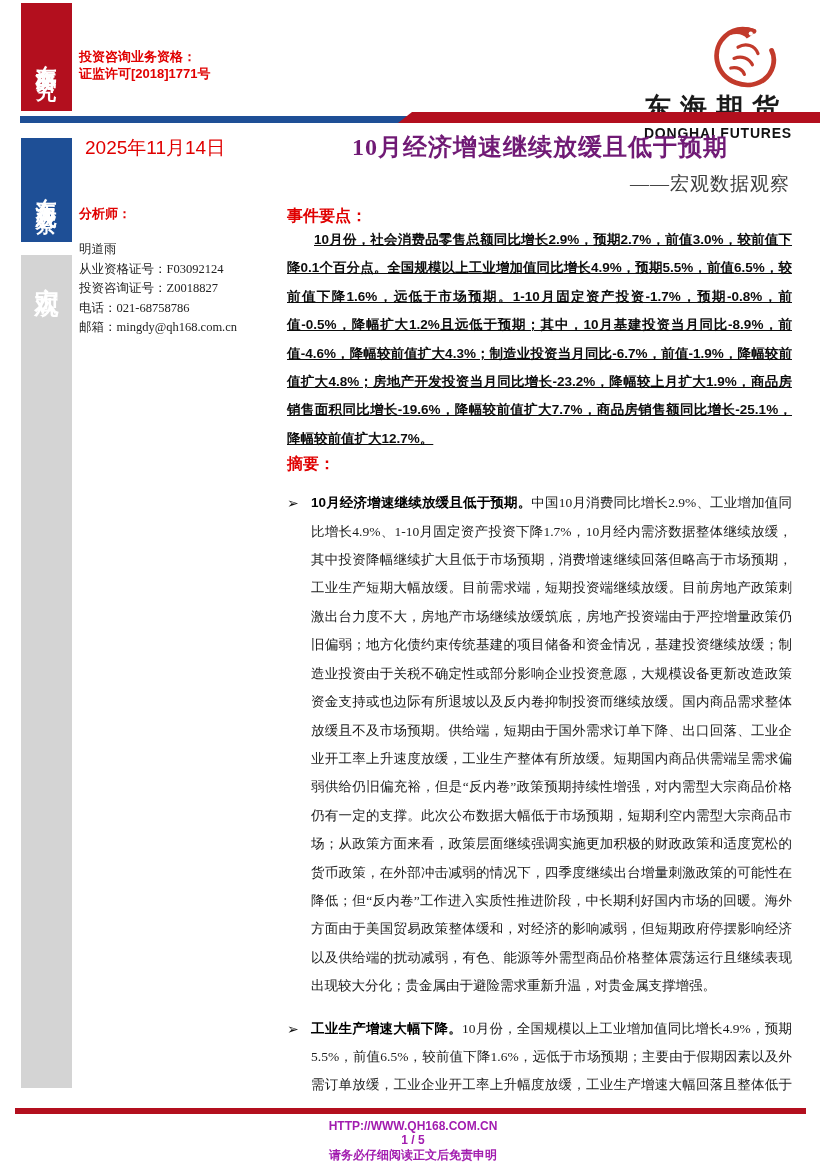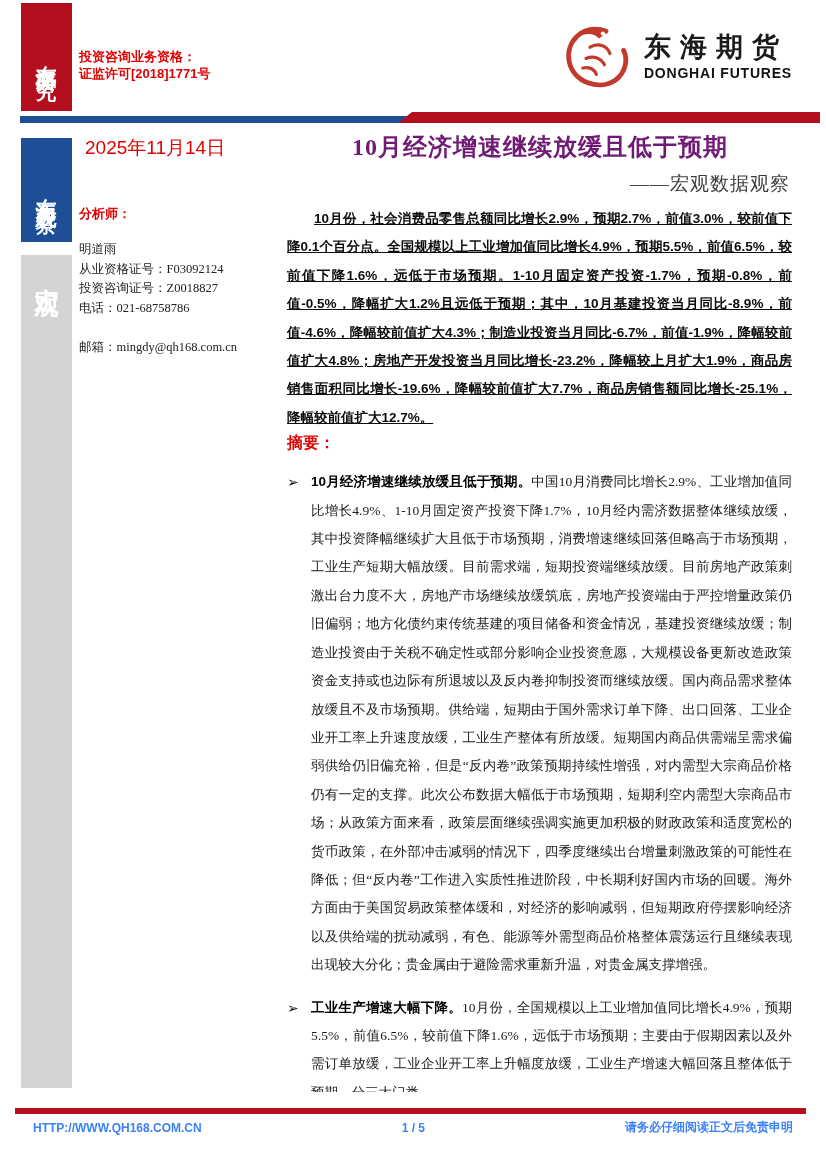--- a/index.html
+++ b/index.html
@@ -30,21 +30,21 @@
                     align-items: flex-start; padding-top: 14px; }
   .block-macro .vtext { font-size: 24px; letter-spacing: 6px; }
 
   
   .credential {
     position: absolute; left: 79px; top: 48px;
     color: #e00000; font-weight: bold; font-size: 13px; line-height: 17px;
   }
   .logo-wrap {
     position: absolute; right: 34px; top: 20px;
-    display: flex; align-items: center;
+    display: flex; align-items: flex-end; flex-direction: column;
   }
   .logo-mark { width: 80px; height: 72px; margin-right: 6px; }
   .logo-text { display: flex; flex-direction: column; }
   .logo-cn {
     font-size: 27px; font-weight: 600; color: #1a1a1a;
     letter-spacing: 9px; white-space: nowrap; line-height: 1.2;
     font-family: "Liberation Serif", serif;
   }
   .logo-en {
     font-size: 14px; font-weight: bold; color: #111;
@@ -72,21 +72,21 @@
     font-family: "Liberation Serif", serif;
   }
 
   
   .analyst { position: absolute; left: 79px; top: 205px; width: 190px; }
   .analyst-label { color: #e00000; font-weight: bold; font-size: 13px; }
   .analyst-name { margin-top: 17px; font-size: 12.5px; line-height: 19.5px;
                   color: #222; font-family: "Liberation Serif", serif; }
   .analyst-line { font-size: 12.5px; line-height: 19.5px; color: #222;
                   font-family: "Liberation Serif", serif; }
-  .analyst-line.gap { margin-top: 20px; }
+  .analyst-line.gap { margin-top: 0; }
 
   
   .main-col { position: absolute; left: 287px; top: 205px; width: 505px; }
   .section-label { color: #e00000; font-weight: bold; font-size: 16px; line-height: 21px; }
   .event-body {
     font-size: 13.5px; font-weight: bold; color: #0d0d0d;
     line-height: 28.4px; text-indent: 2em; text-align: justify;
     font-family: "Liberation Sans", sans-serif;
     text-decoration: underline;
   }
@@ -101,21 +101,21 @@
     text-align: justify; font-family: "Liberation Serif", serif;
   }
   .bullet-lead { font-weight: bold; color: #000; font-family: "Liberation Sans", sans-serif; }
 
   
   .footer { position: absolute; left: 0; top: 1092px; width: 826px; height: 77px; background: #fff; }
   .footer-bar { position: absolute; left: 15px; top: 16px; width: 791px; height: 6px; background: #b30f1e; }
   .footer-row {
     position: absolute; left: 33px; right: 33px; top: 27px;
     display: flex; justify-content: space-between; align-items: center;
-    font-size: 12px; font-weight: bold; color: #3b82f6;
+    font-size: 12px; font-weight: bold; color: #a21caf; flex-direction: column;
   }
   .footer-page { font-weight: bold; }
 </style>
 </head>
 <body>
 
 <div class="page">
 
   <div class="vblock block-research">
     <span class="vtext">东海研究</span>
@@ -163,20 +163,21 @@
   <div class="analyst">
     <div class="analyst-label">分析师：</div>
     <div class="analyst-name">明道雨</div>
     <div class="analyst-line">从业资格证号：F03092124</div>
     <div class="analyst-line">投资咨询证号：Z0018827</div>
     <div class="analyst-line">电话：021-68758786</div>
     <div class="analyst-line gap">邮箱：mingdy@qh168.com.cn</div>
   </div>
 
   <div class="main-col">
+    <div class="section-label">事件要点：</div>
     <p class="event-body">10月份，社会消费品零售总额同比增长2.9%，预期2.7%，前值3.0%，较前值下降0.1个百分点。全国规模以上工业增加值同比增长4.9%，预期5.5%，前值6.5%，较前值下降1.6%，远低于市场预期。1-10月固定资产投资-1.7%，预期-0.8%，前值-0.5%，降幅扩大1.2%且远低于预期；其中，10月基建投资当月同比-8.9%，前值-4.6%，降幅较前值扩大4.3%；制造业投资当月同比-6.7%，前值-1.9%，降幅较前值扩大4.8%；房地产开发投资当月同比增长-23.2%，降幅较上月扩大1.9%，商品房销售面积同比增长-19.6%，降幅较前值扩大7.7%，商品房销售额同比增长-25.1%，降幅较前值扩大12.7%。</p>
 
     <div class="section-label summary-label">摘要：</div>
     <div class="bullets">
 
       <div class="bullet">
         <span class="bullet-marker">➢</span>
         <p class="bullet-body"><span class="bullet-lead">10月经济增速继续放缓且低于预期。</span><span>中国10月消费同比增长2.9%、工业增加值同比增长4.9%、1-10月固定资产投资下降1.7%，10月经内需济数据整体继续放缓，其中投资降幅继续扩大且低于市场预期，消费增速继续回落但略高于市场预期，工业生产短期大幅放缓。目前需求端，短期投资端继续放缓。目前房地产政策刺激出台力度不大，房地产市场继续放缓筑底，房地产投资端由于严控增量政策仍旧偏弱；地方化债约束传统基建的项目储备和资金情况，基建投资继续放缓；制造业投资由于关税不确定性或部分影响企业投资意愿，大规模设备更新改造政策资金支持或也边际有所退坡以及反内卷抑制投资而继续放缓。国内商品需求整体放缓且不及市场预期。供给端，短期由于国外需求订单下降、出口回落、工业企业开工率上升速度放缓，工业生产整体有所放缓。短期国内商品供需端呈需求偏弱供给仍旧偏充裕，但是“反内卷”政策预期持续性增强，对内需型大宗商品价格仍有一定的支撑。此次公布数据大幅低于市场预期，短期利空内需型大宗商品市场；从政策方面来看，政策层面继续强调实施更加积极的财政政策和适度宽松的货币政策，在外部冲击减弱的情况下，四季度继续出台增量刺激政策的可能性在降低；但“反内卷”工作进入实质性推进阶段，中长期利好国内市场的回暖。海外方面由于美国贸易政策整体缓和，对经济的影响减弱，但短期政府停摆影响经济以及供给端的扰动减弱，有色、能源等外需型商品价格整体震荡运行且继续表现出现较大分化；贵金属由于避险需求重新升温，对贵金属支撑增强。</span></p>
       </div>
 

